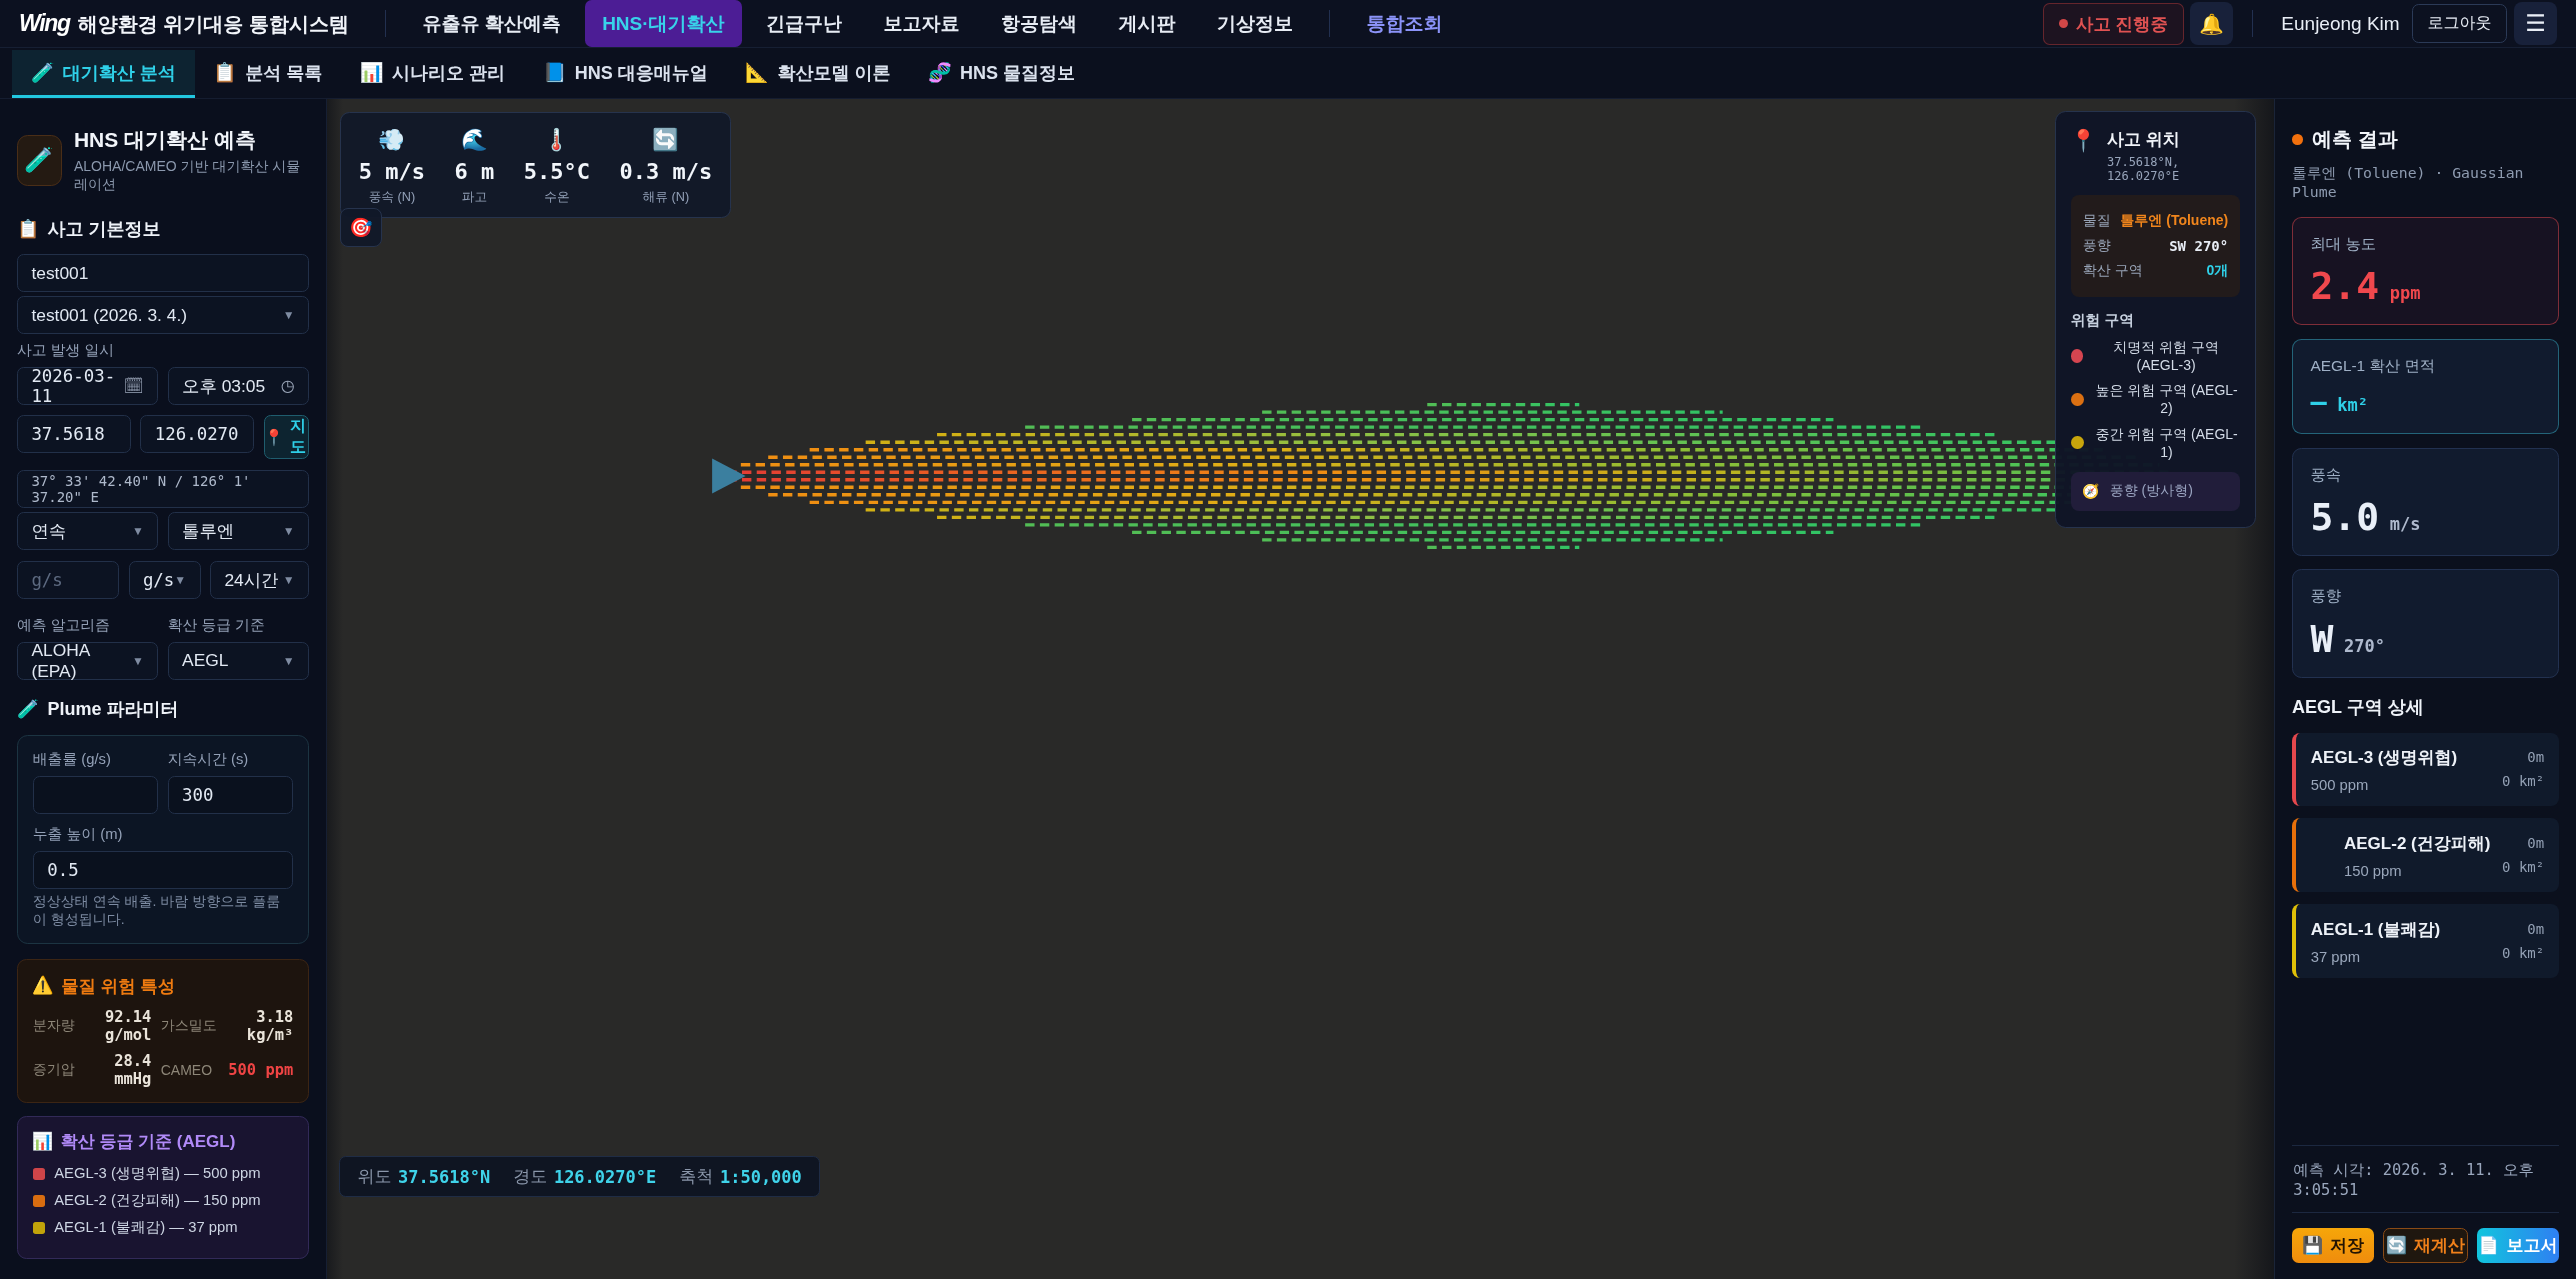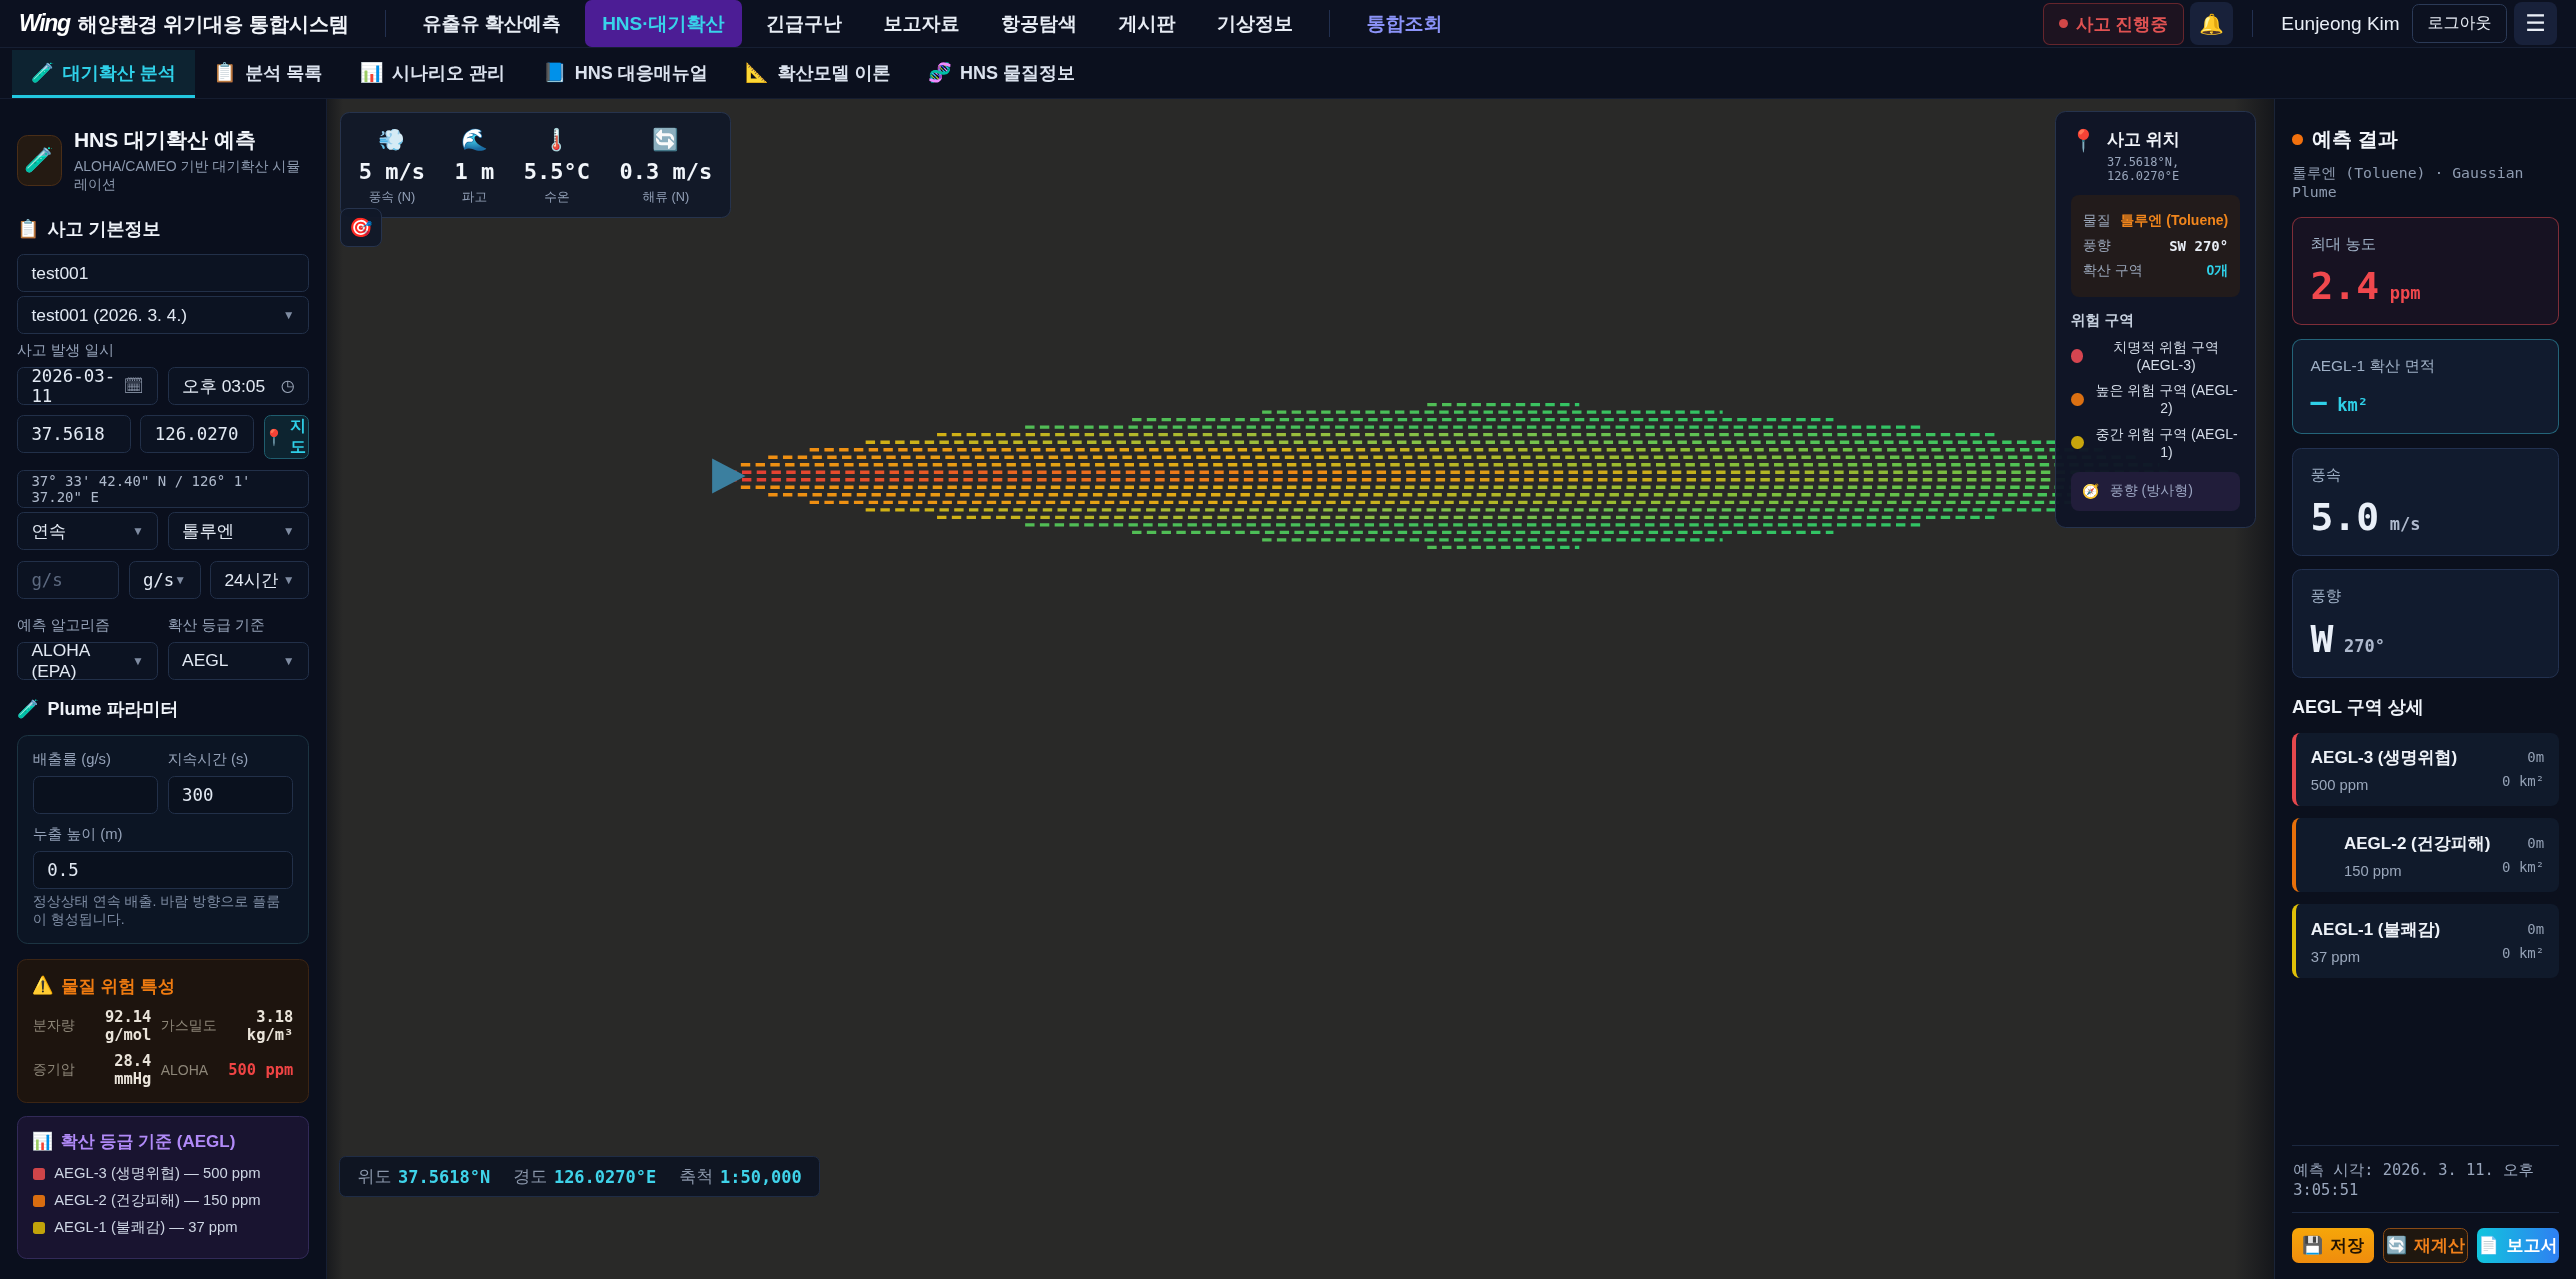--- a/index.html
+++ b/index.html
@@ -304,21 +304,21 @@
       <span>⚠️</span>
       <span>물질 위험 특성</span>
     </div>
     <div class="hz-grid">
       <span class="hz-label">분자량</span>
       <span class="hz-val">92.14 g/mol</span>
       <span class="hz-label">가스밀도</span>
       <span class="hz-val">3.18 kg/m³</span>
       <span class="hz-label">증기압</span>
       <span class="hz-val">28.4 mmHg</span>
-      <span class="hz-label">ALOHA</span>
+      <span class="hz-label">CAMEO</span>
       <span class="hz-val red">500 ppm</span>
     </div>
   </div>
 
   <div class="aeglbox">
     <div class="aegl-title">
       <span>📊</span>
       <span>확산 등급 기준 (AEGL)</span>
     </div>
     <div class="aegl-item">
@@ -467,21 +467,21 @@
       </svg>
 
   <div class="weather">
     <div class="w-cell">
       <span class="w-icon">💨</span>
       <span class="w-val">5 m/s</span>
       <span class="w-label">풍속 (N)</span>
     </div>
     <div class="w-cell">
       <span class="w-icon">🌊</span>
-      <span class="w-val">1 m</span>
+      <span class="w-val">6 m</span>
       <span class="w-label">파고</span>
     </div>
     <div class="w-cell">
       <span class="w-icon">🌡️</span>
       <span class="w-val">5.5°C</span>
       <span class="w-label">수온</span>
     </div>
     <div class="w-cell">
       <span class="w-icon">🔄</span>
       <span class="w-val">0.3 m/s</span>

